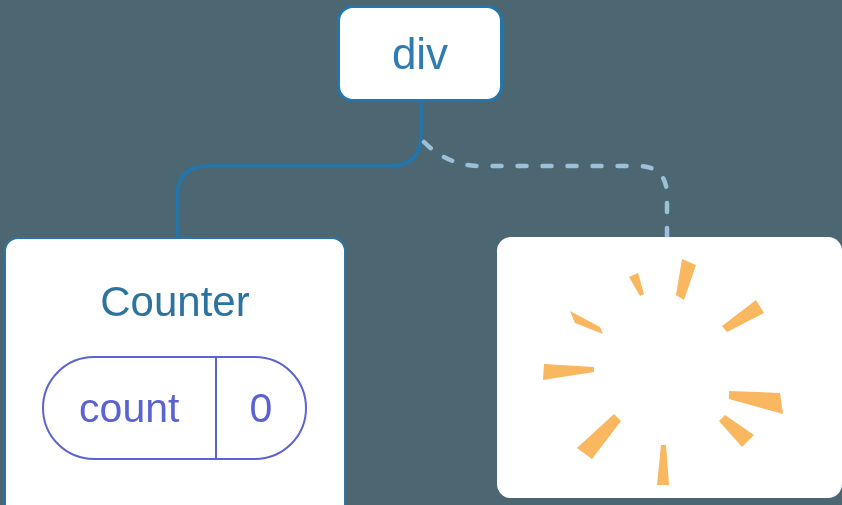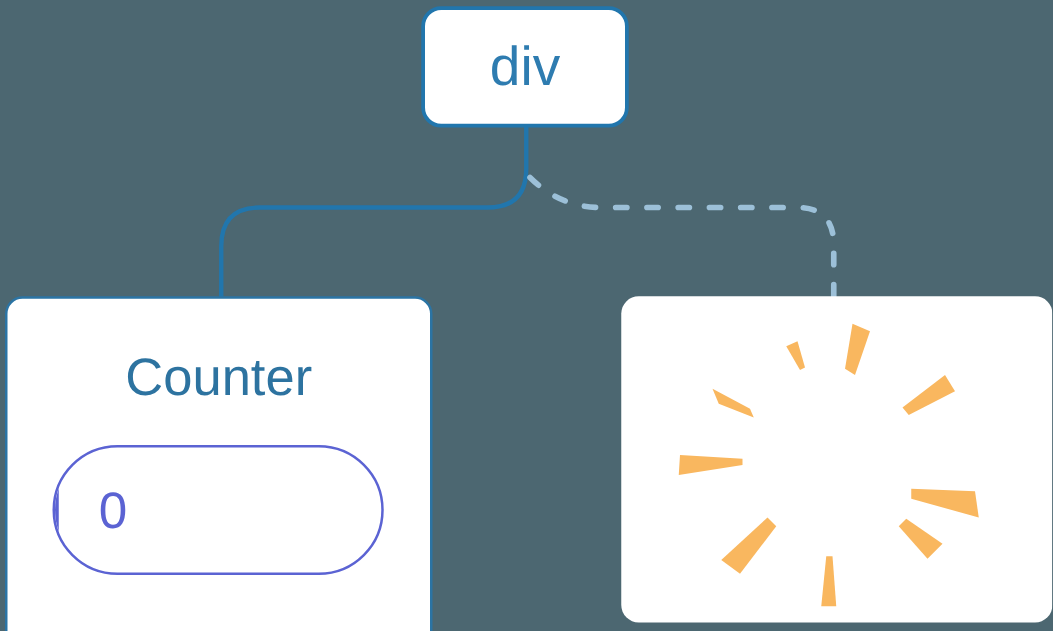--- a/index.html
+++ b/index.html
@@ -137,20 +137,21 @@
     <path class="connector-dashed" d="M 424 142 Q 448 166 481 166 L 638 166 Q 667 166 667 196 L 667 240"></path>
   </svg>
 
   <div class="node-root">
     <span class="node-root-label">div</span>
   </div>
 
   <div class="card-counter">
     <h2 class="counter-title">Counter</h2>
     <div class="state-pill">
+      <span class="pill-key">count</span>
       <span class="pill-divider"></span>
       <span class="pill-value">0</span>
     </div>
   </div>
 
   <div class="card-poof">
     <svg class="poof-burst" viewBox="0 0 345 261" xmlns="http://www.w3.org/2000/svg">
         <polygon points="179,58 185,22 199,28 187,63"></polygon>
         <polygon points="132,40 141,36 147,57 143,59"></polygon>
         <polygon points="73,74 78,86 106,97 103,90"></polygon>

